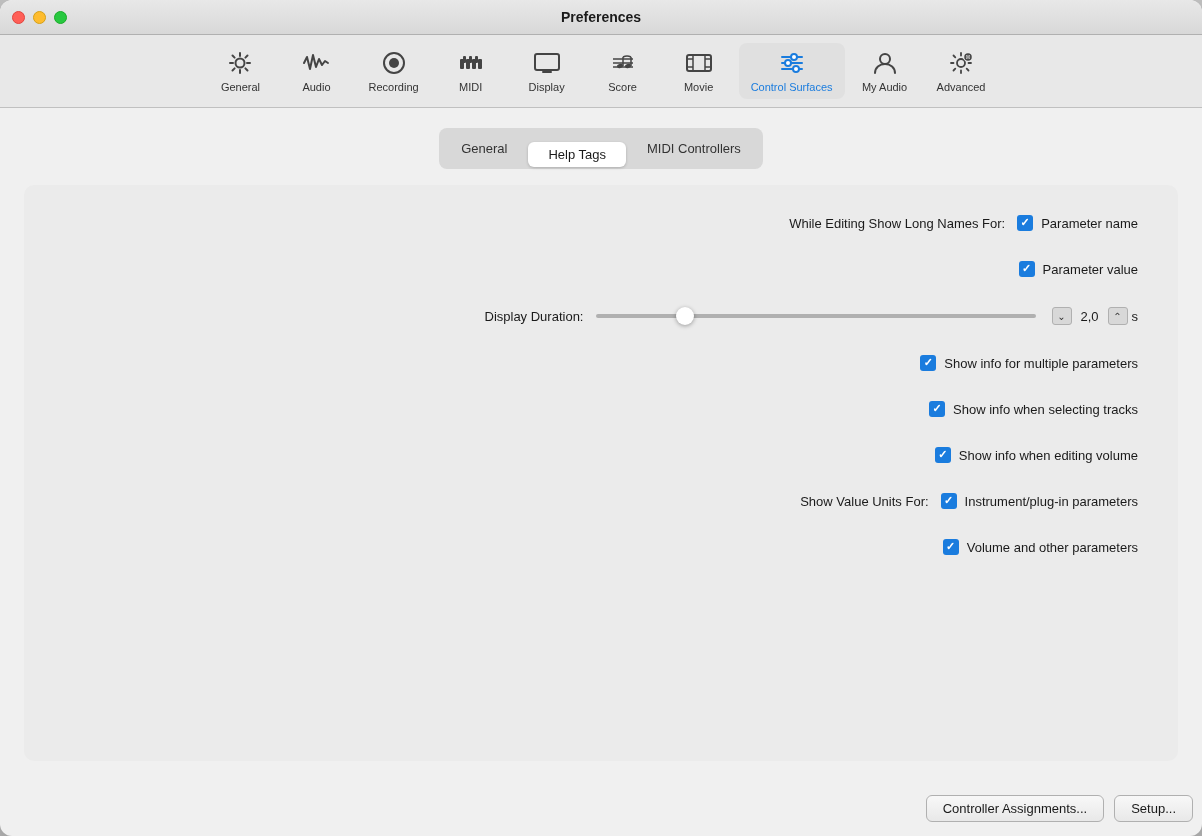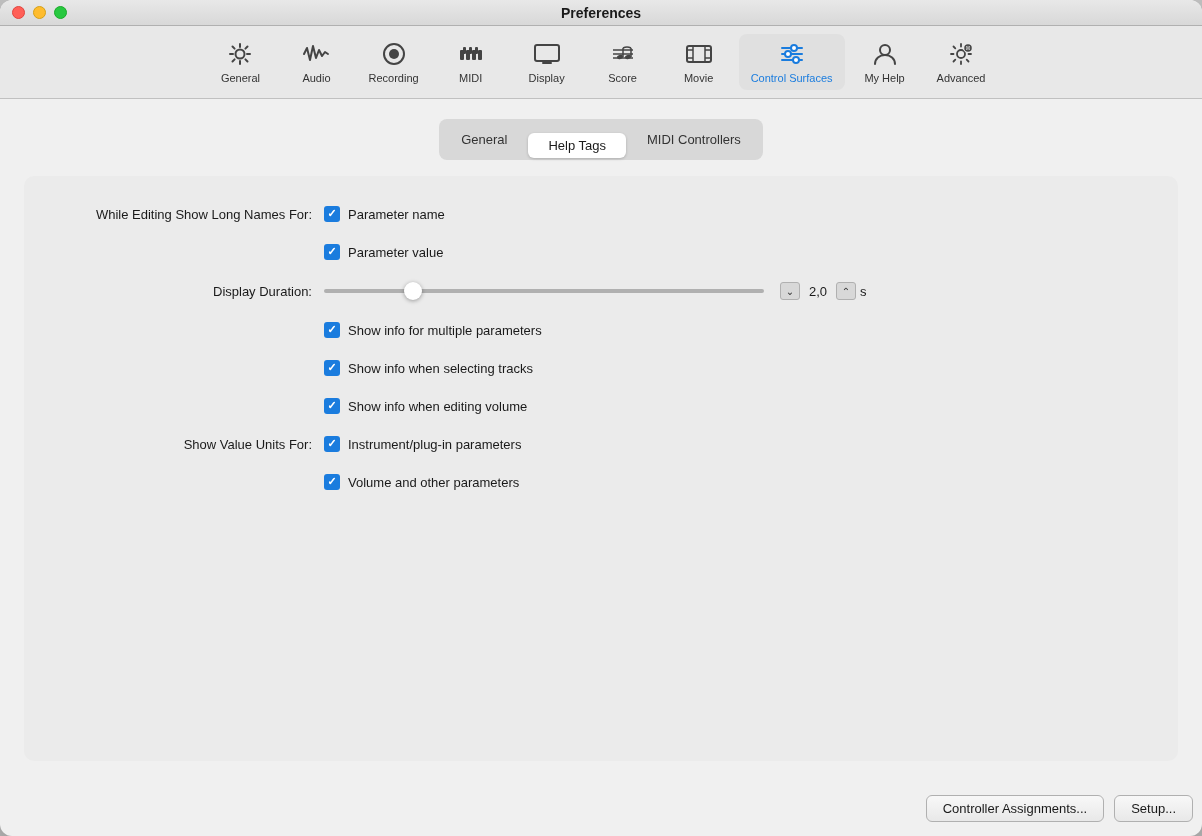--- a/index.html
+++ b/index.html
@@ -20,21 +20,21 @@
       border-radius: 12px;
       box-shadow: 0 20px 60px rgba(0,0,0,0.4);
       display: flex;
       flex-direction: column;
       overflow: hidden;
     }
 
     
     .titlebar {
       background: linear-gradient(180deg, #e8e8e8 0%, #d8d8d8 100%);
-      height: 26px;
+      height: 35px;
       display: flex;
       align-items: center;
       justify-content: center;
       position: relative;
       border-bottom: 1px solid #b0b0b0;
       border-radius: 12px 12px 0 0;
       flex-shrink: 0;
       text-align: center;
     }
 
@@ -165,21 +165,22 @@
       background: #ebebeb;
       border-radius: 10px;
       padding: 30px 40px;
       overflow-y: auto;
     }
 
     
     .settings-section {
       display: flex;
       flex-direction: column;
-      gap: 8px;
+      gap: 16px;
+      align-items: flex-end;
     }
 
     .setting-row {
       display: flex;
       align-items: center;
       margin-bottom: 14px;
     }
 
     .setting-label {
       font-size: 13px;
@@ -431,21 +432,21 @@
       <span class="toolbar-label">Control Surfaces</span>
     </button>
 
     <button class="toolbar-item">
       <span class="toolbar-icon">
         <svg class="icon-svg" viewBox="0 0 28 28" fill="none">
           <circle cx="14" cy="10" r="5" stroke="#444" stroke-width="2"></circle>
           <path d="M4 24c0-5.5 4.5-9 10-9s10 3.5 10 9" stroke="#444" stroke-width="2" stroke-linecap="round"></path>
         </svg>
       </span>
-      <span class="toolbar-label">My Help</span>
+      <span class="toolbar-label">My Audio</span>
     </button>
 
     <button class="toolbar-item">
       <span class="toolbar-icon">
         <svg class="icon-svg" viewBox="0 0 28 28" fill="none">
           <circle cx="14" cy="14" r="4" stroke="#444" stroke-width="1.8"></circle>
           <path d="M14 4v2.5M14 21.5v2.5M4 14h2.5M21.5 14H24M6.5 6.5l1.8 1.8M19.7 19.7l1.8 1.8M6.5 21.5l1.8-1.8M19.7 8.3l1.8-1.8" stroke="#444" stroke-width="1.8" stroke-linecap="round"></path>
           <circle cx="21" cy="8" r="4.5" fill="#e8e8e8" stroke="#e8e8e8" stroke-width="1"></circle>
           <circle cx="21" cy="8" r="3" stroke="#444" stroke-width="1.5"></circle>
           <path d="M21 5.5v1.5M21 9v1.5M18.5 8h1.5M22 8h1.5" stroke="#444" stroke-width="1.2" stroke-linecap="round"></path>

